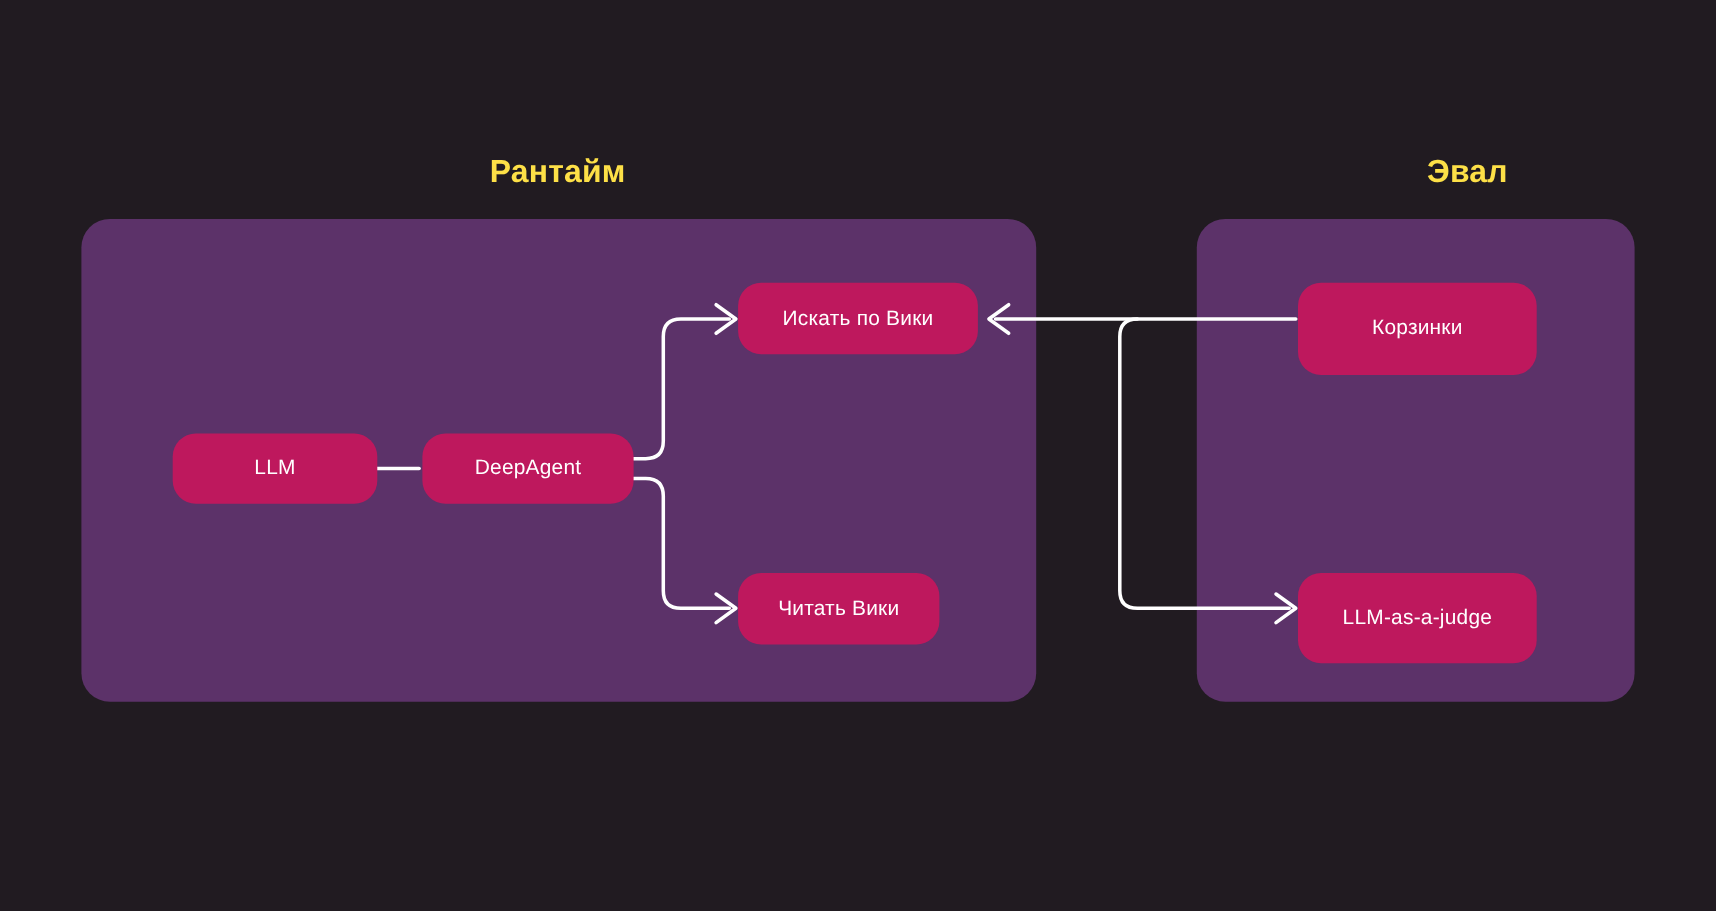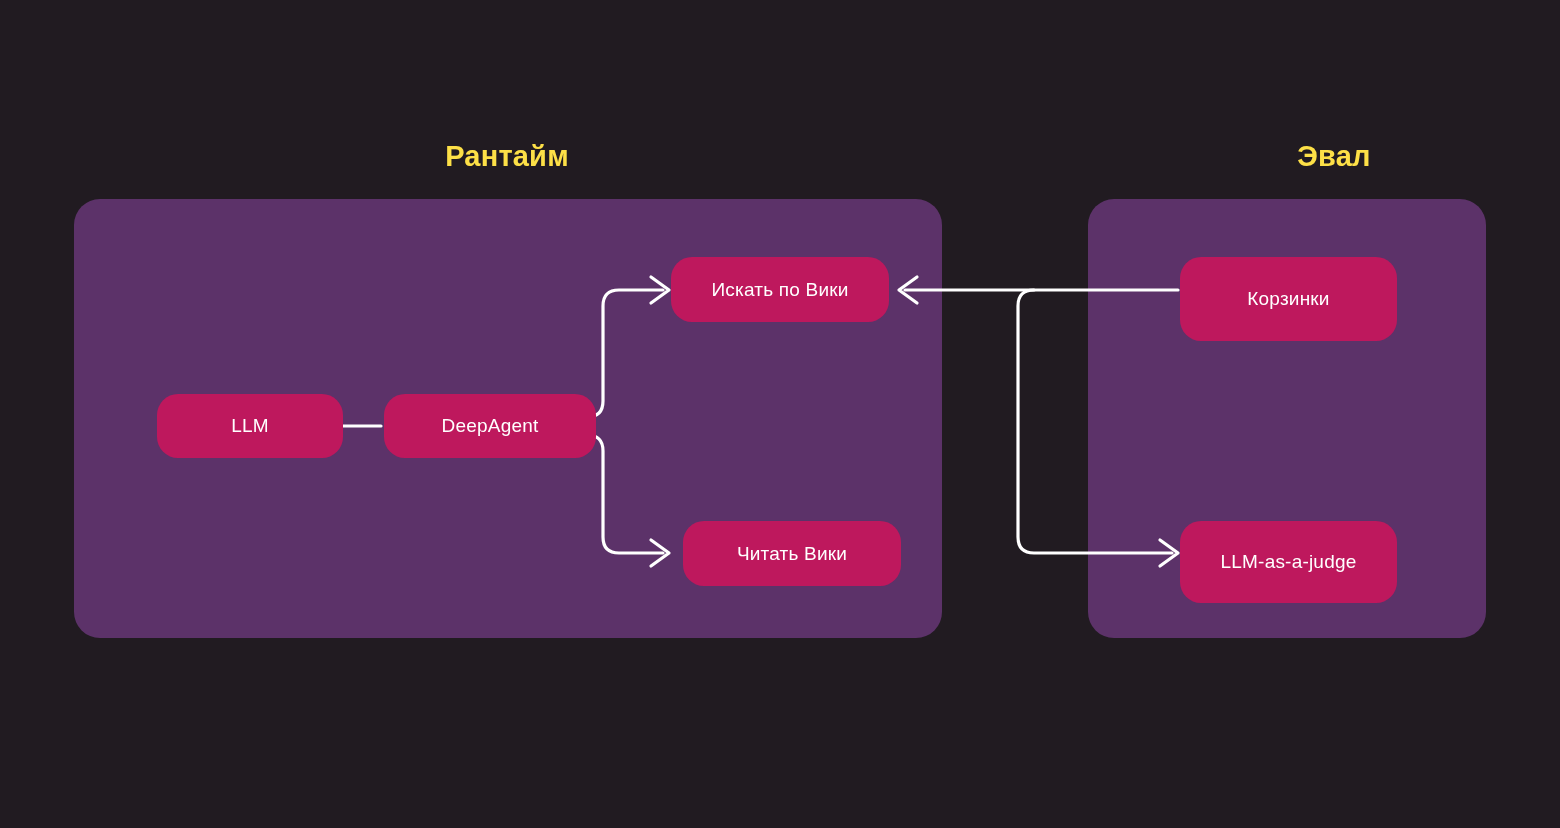--- a/index.html
+++ b/index.html
@@ -111,29 +111,29 @@
     <g>
       <path class="edge-path" d="M 1034 290 Q 1018 290 1018 306 L 1018 537 Q 1018 553 1034 553 L 1172 553"></path>
       <path class="edge-head" d="M 1160 540 L 1178 553 L 1160 566"></path>
     </g>
   </svg>
 
   <div class="node" style="left:113px; top:394px; width:186px; height:64px;margin-left:44px;">
     <span>LLM</span>
   </div>
 
-  <div class="node" style="left:384px; top:394px; width:212px; height:64px;">
+  <div class="node" style="left:384px; top:394px; width:192px; height:64px;">
     <span>DeepAgent</span>
   </div>
 
   <div class="node" style="left:671px; top:257px; width:218px; height:65px;">
     <span>Искать по Вики</span>
   </div>
 
-  <div class="node" style="left:671px; top:521px; width:218px; height:65px;margin-left:12px;">
+  <div class="node" style="left:671px; top:521px; width:183px; height:65px;">
     <span>Читать Вики</span>
   </div>
 
   <div class="node" style="left:1180px; top:257px; width:217px; height:84px;">
     <span>Корзинки</span>
   </div>
 
   <div class="node" style="left:1180px; top:521px; width:217px; height:82px;">
     <span>LLM-as-a-judge</span>
   </div>

